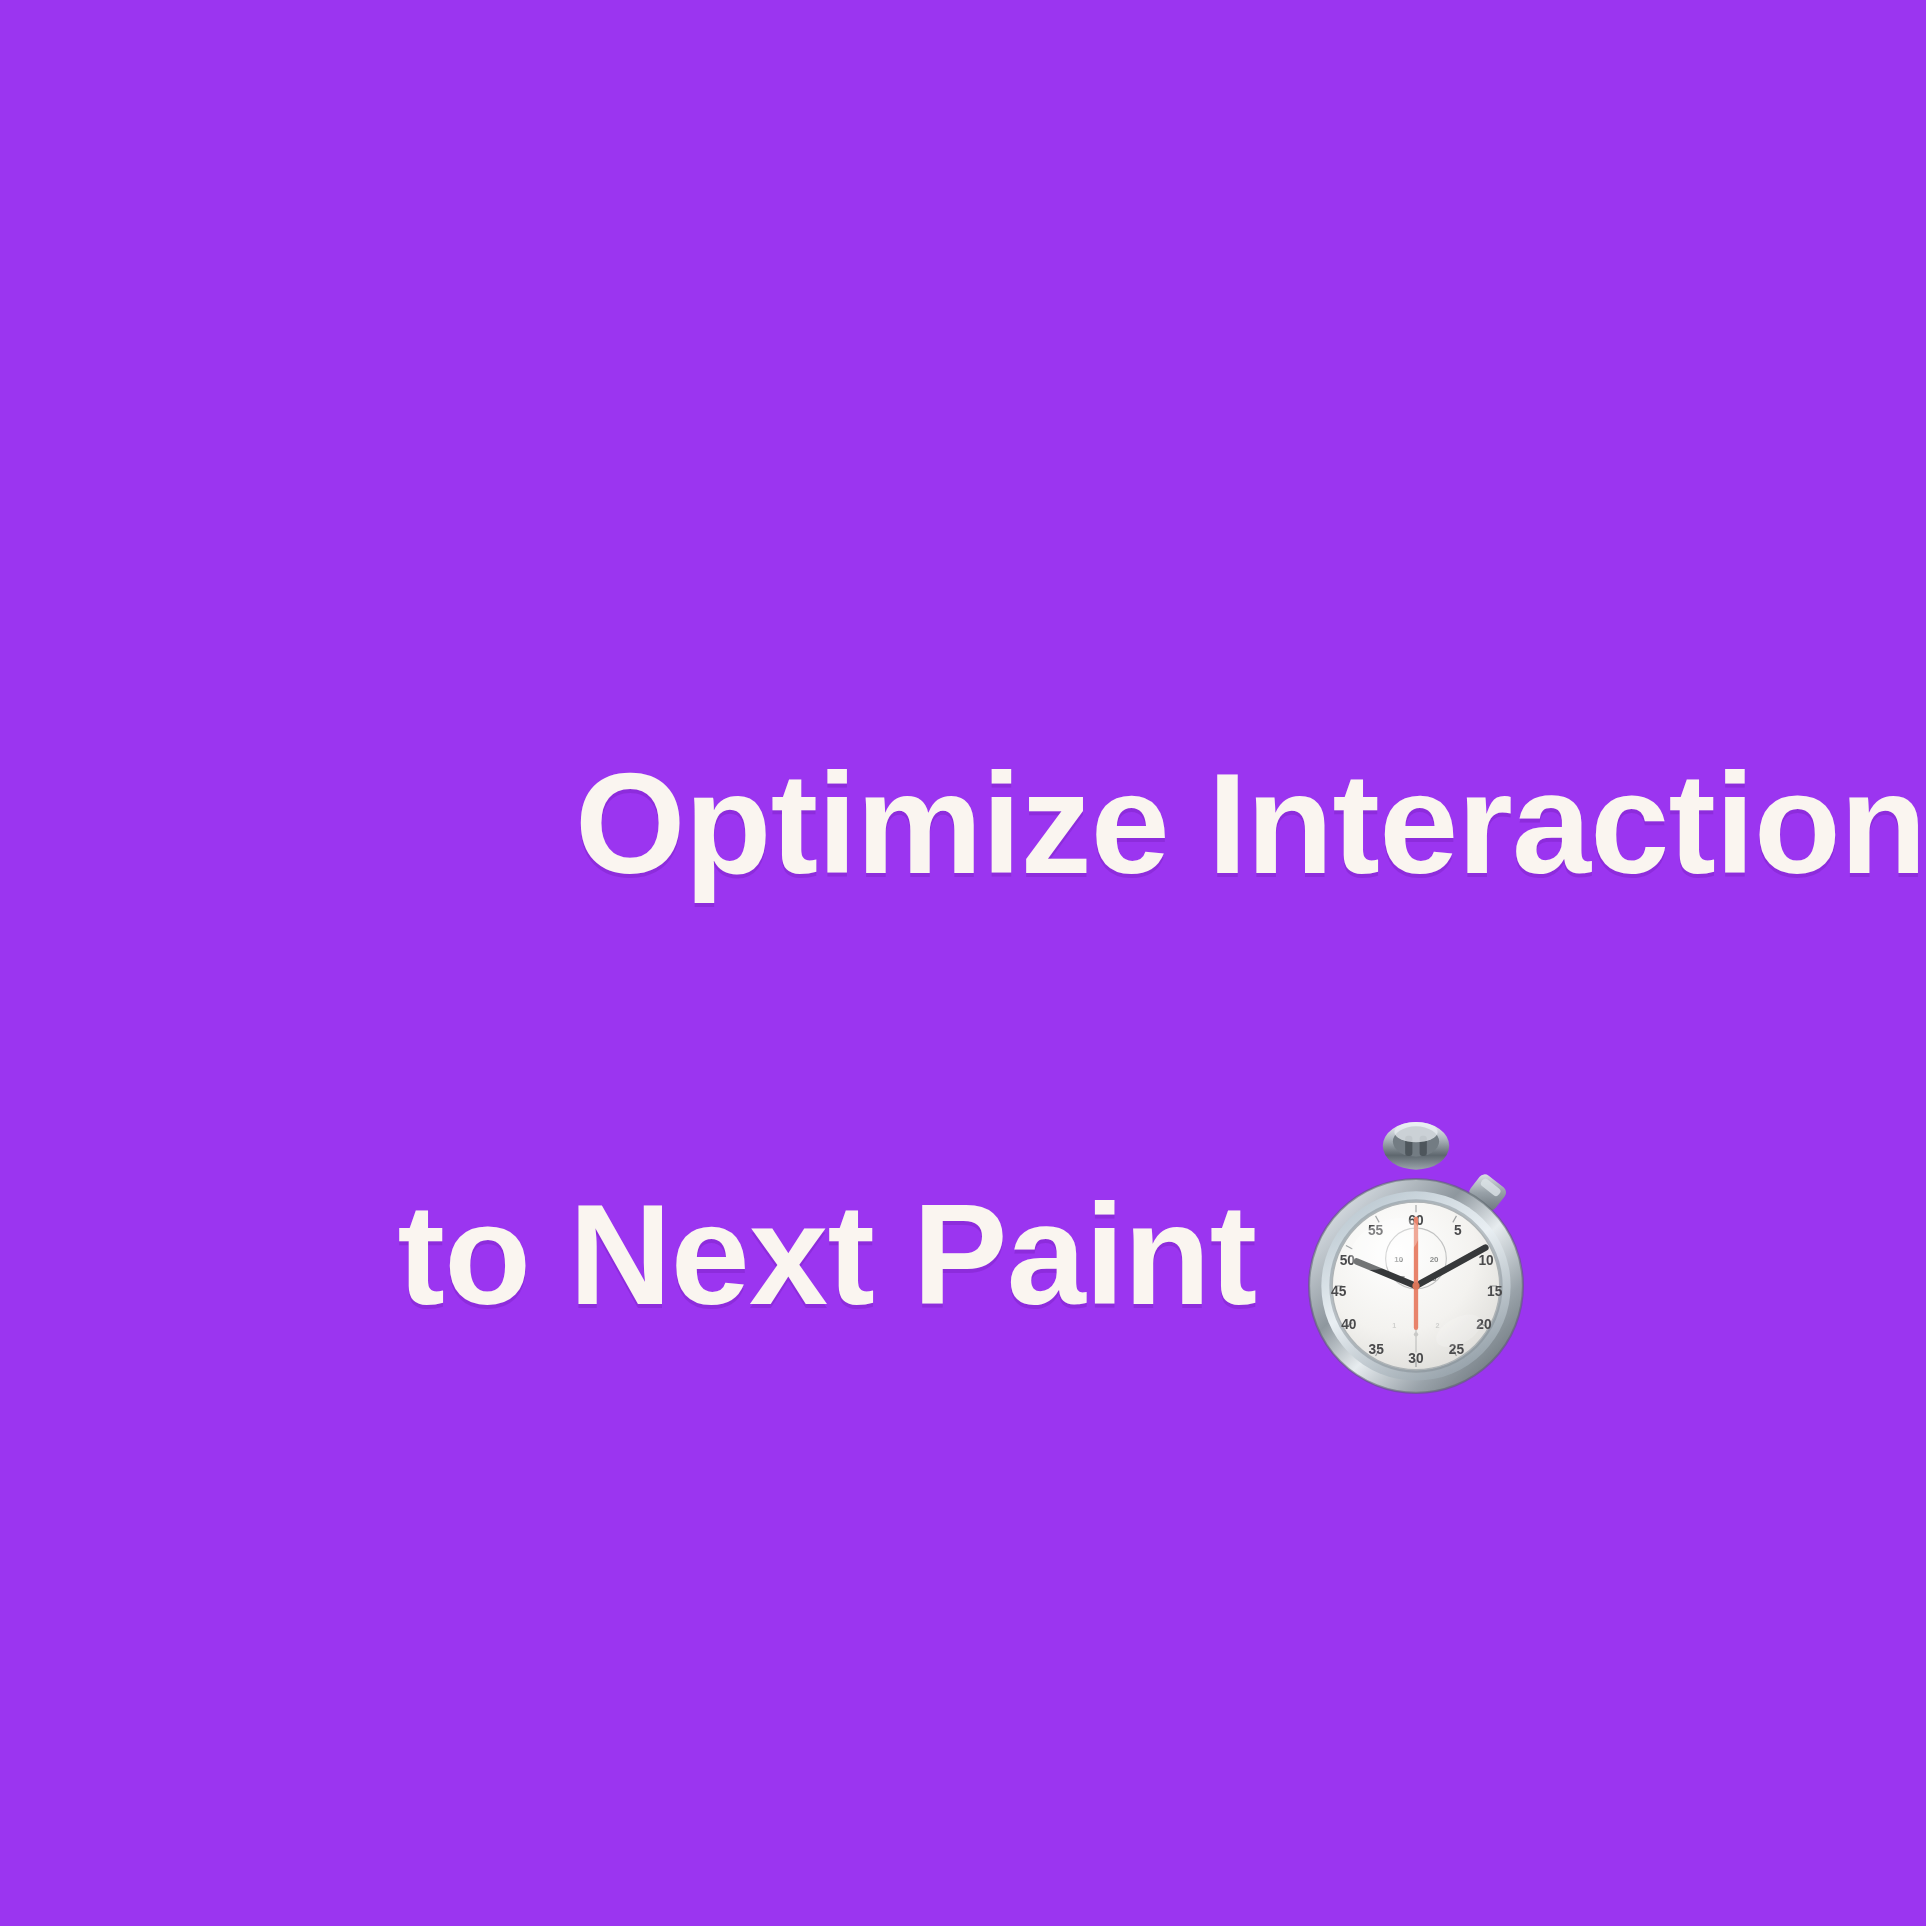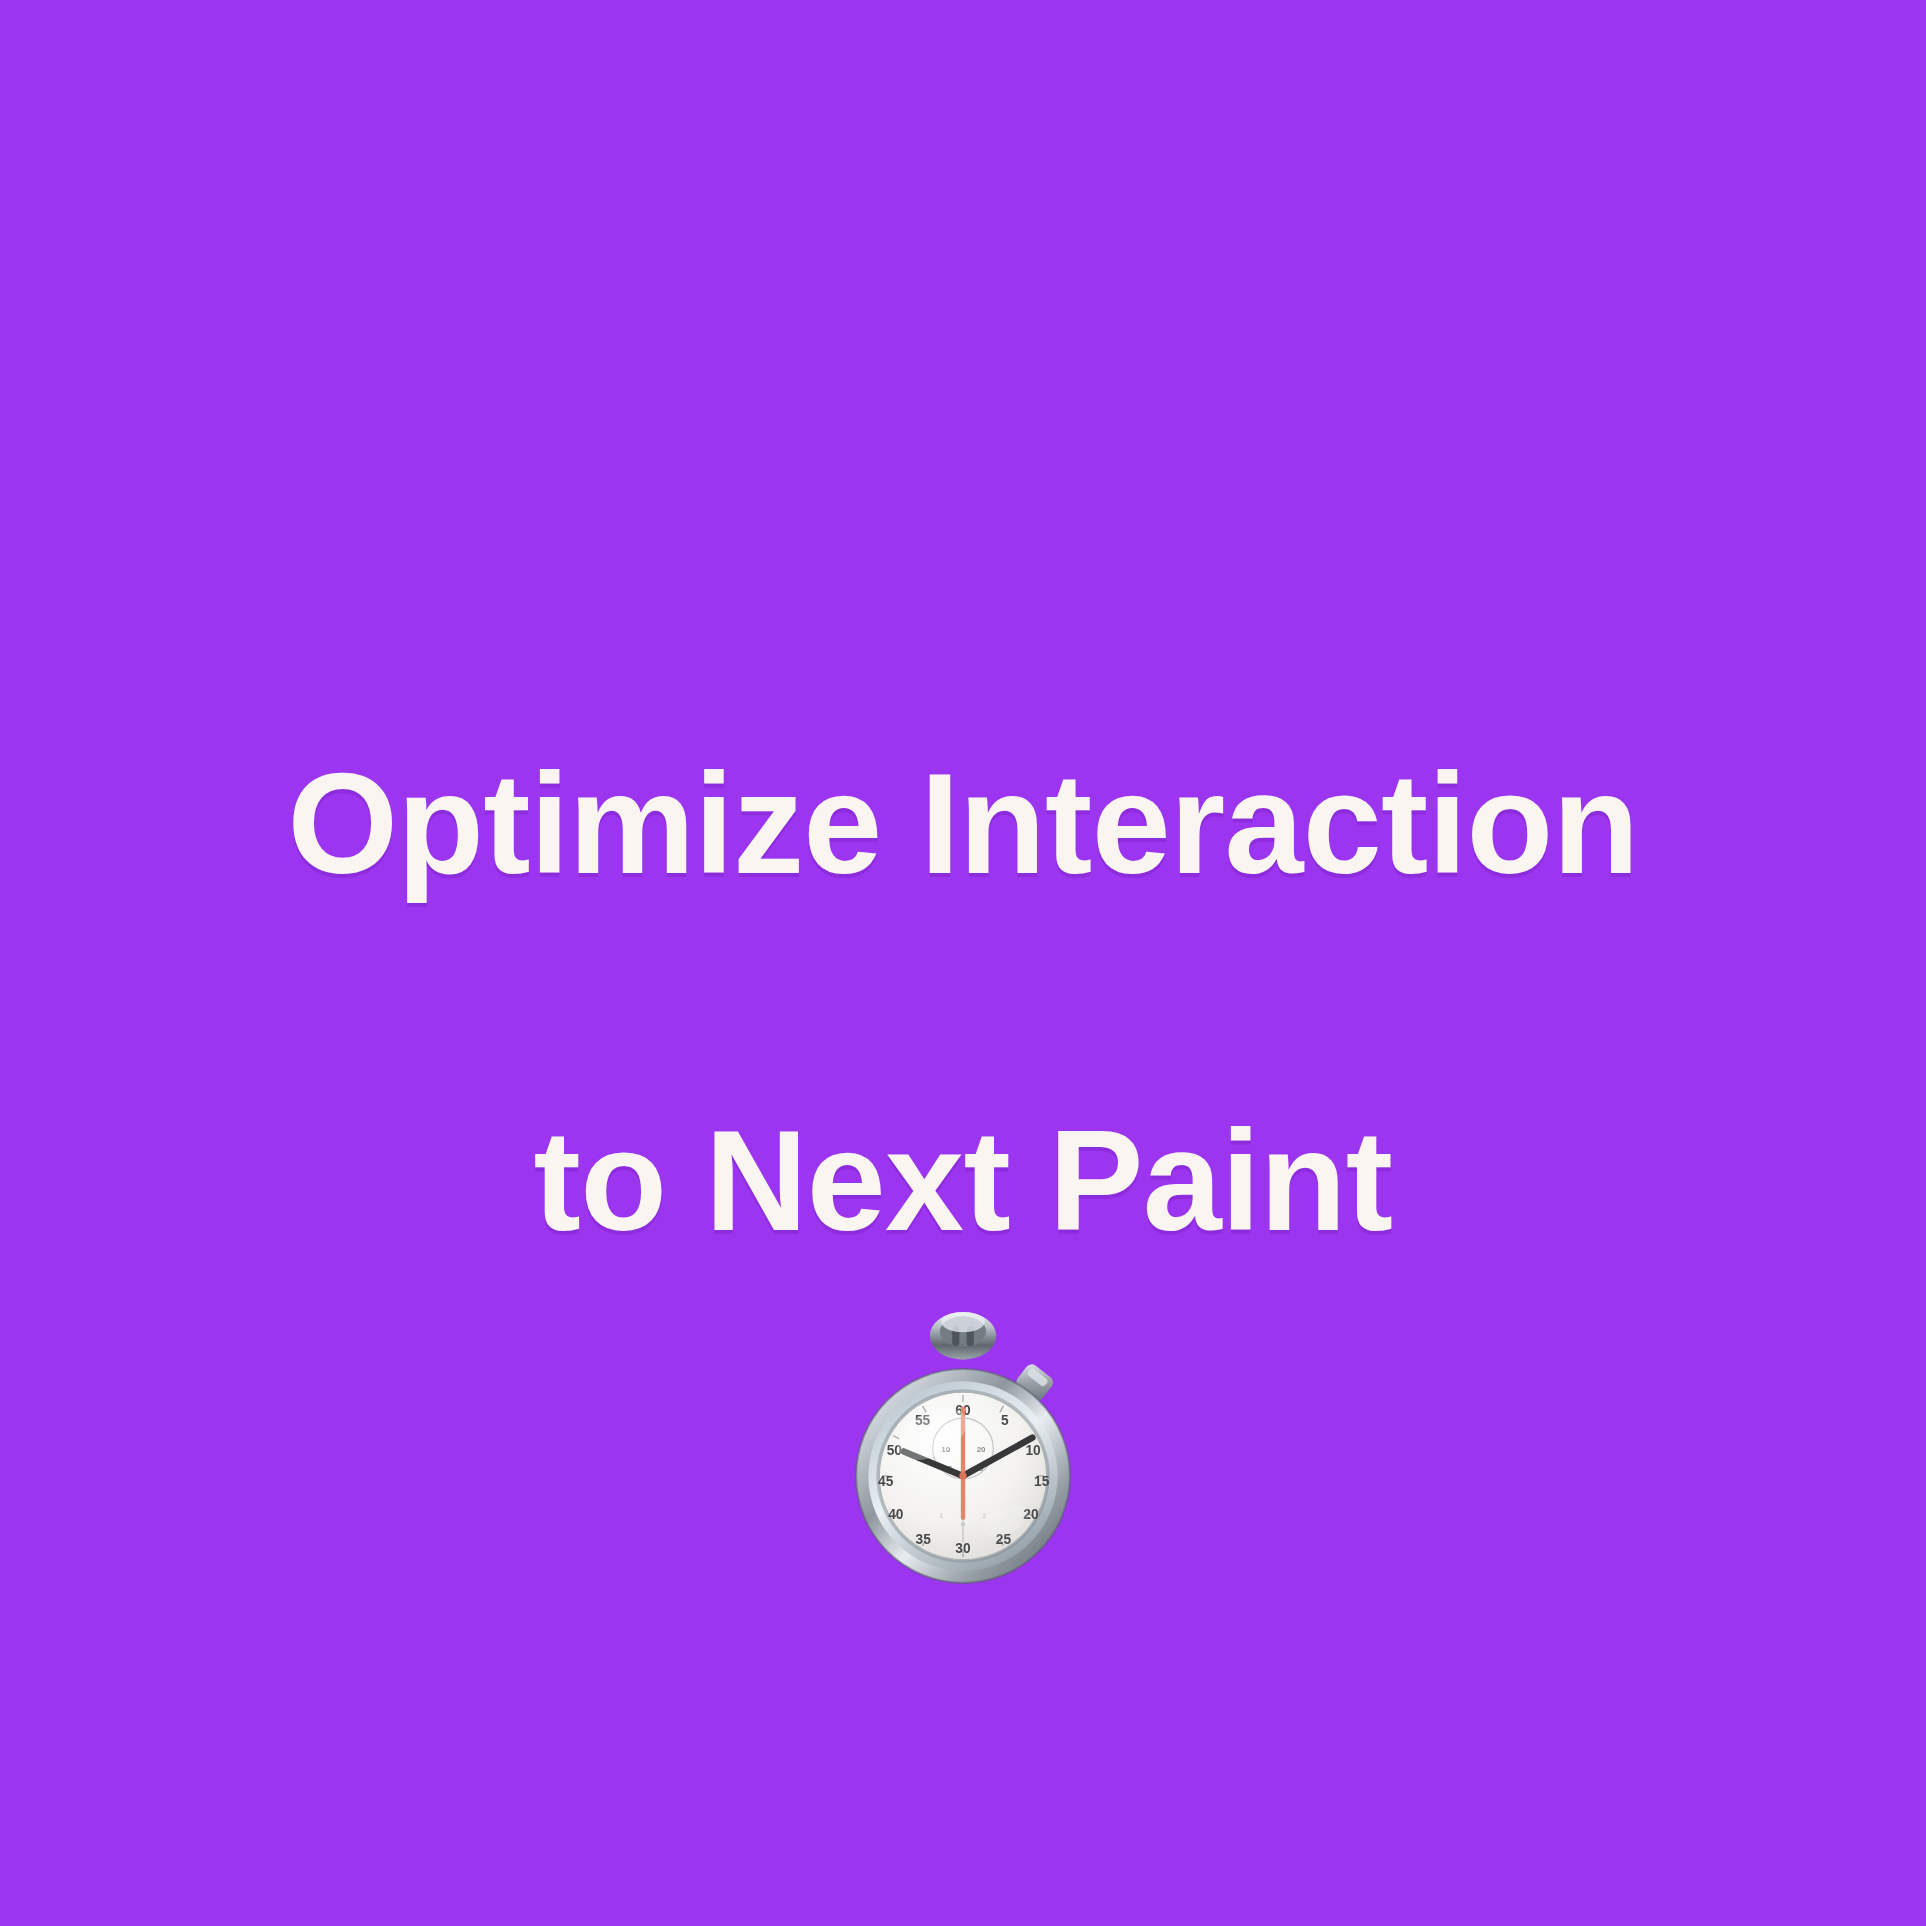--- a/index.html
+++ b/index.html
@@ -23,21 +23,21 @@
     background: #9B35F0;
     overflow: hidden;
   }
 
   
   #title-block {
     position: absolute;
     left: 0;
     top: 707px;
     width: 1926px;
-    text-align: center;
+    text-align: right;
   }
 
   .title-line {
     display: block;
     font-family: "Liberation Sans", sans-serif;
     font-weight: 700;
     font-size: 142px;
     line-height: 1.0;
     letter-spacing: -0.7px;
     color: #FAF5F0;
@@ -50,21 +50,20 @@
     padding-top: 46px;
   }
 
   
   #title-row-2 {
     display: flex;
     align-items: center;
     justify-content: center;
     gap: 48px;
     margin-top: 215px;
-    flex-direction: column;
   }
 
   
   #stopwatch-emoji {
     width: 224px;
     height: 289px;
     flex: 0 0 auto;
     display: block;
     position: relative;
     top: 4.3px;

